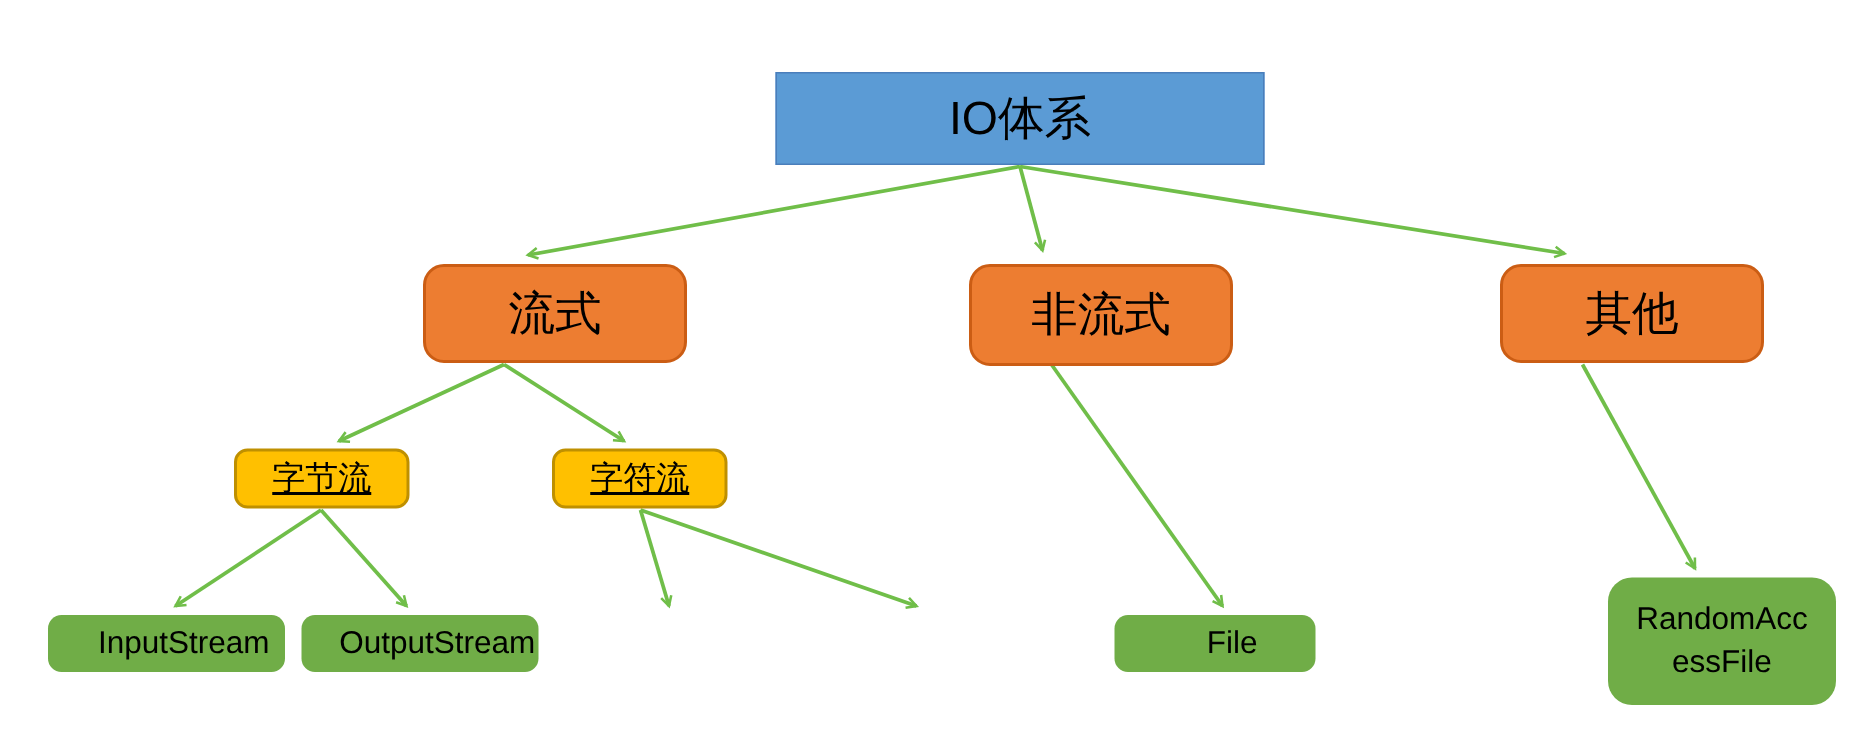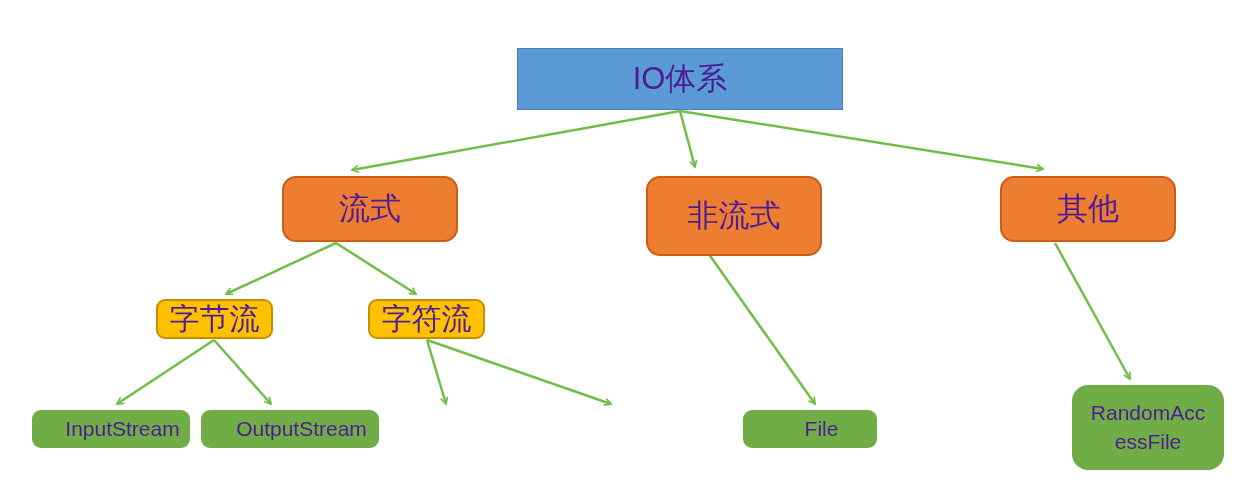--- a/index.html
+++ b/index.html
@@ -31,41 +31,42 @@
     stroke: var(--arrow);
     stroke-width: 1.7;
     fill: none;
   }
   .node {
     position: absolute;
     display: flex;
     align-items: center;
     justify-content: center;
     text-align: center;
-    color: #4c1d95;
+    color: #000000;
     box-sizing: border-box;
     white-space: nowrap;
   }
   .level-1 {
     background: var(--c-root);
     border: 1px solid var(--c-root-border);
     font-size: 31px;
   }
   .level-2 {
     background: var(--c-cat);
     border: 2px solid var(--c-cat-border);
     border-radius: 14px;
     font-size: 31px;
     margin-left: 34px;
   }
   .level-3 {
     background: var(--c-sub);
     border: 2px solid var(--c-sub-border);
     border-radius: 9px;
-    font-size: 30px;
+    font-size: 22px;
+    text-decoration: underline;
   }
   .level-4 {
     background: var(--c-leaf);
     border-radius: 9px;
     font-size: 21px;
     padding-left: 23px;
   }
   .node.wrap2 {
     white-space: normal;
     word-break: break-all;
@@ -104,31 +105,31 @@
     <line class="edge" x1="427" y1="340" x2="446" y2="404" marker-end="url(#arrowhead)"></line>
     <line class="edge" x1="427" y1="340" x2="611" y2="404" marker-end="url(#arrowhead)"></line>
     <line class="edge" x1="701" y1="243" x2="815" y2="404" marker-end="url(#arrowhead)"></line>
     <line class="edge" x1="1055" y1="243" x2="1130" y2="379" marker-end="url(#arrowhead)"></line>
   </svg>
 
   <div class="node level-1" style="left:517px; top:48px;  width:326px; height:62px;">IO体系</div>
 
   <div class="node level-2" style="left:248px; top:176px; width:176px; height:66px;">流式</div>
 
-  <div class="node level-2" style="left:612px; top:176px; width:176px; height:80px;">非流式</div>
+  <div class="node level-2" style="left:612px; top:176px; width:176px; height:68px;">非流式</div>
 
   <div class="node level-2" style="left:966px; top:176px; width:176px; height:66px;">其他</div>
 
   <div class="node level-3" style="left:156px; top:299px; width:117px; height:40px;">字节流</div>
 
   <div class="node level-3" style="left:368px; top:299px; width:117px; height:40px;">字符流</div>
 
   <div class="node level-4" style="left:32px;  top:410px; width:158px; height:38px;">InputStream</div>
 
-  <div class="node level-4" style="left:201px; top:410px; width:178px; height:38px;">OutputStream</div>
+  <div class="node level-4" style="left:201px; top:410px; width:158px; height:38px;">OutputStream</div>
 
 
 
   <div class="node level-4" style="left:743px; top:410px; width:134px; height:38px;">File</div>
 
   <div class="node level-4 wrap2" style="left:1056px; top:385px; width:152px; height:85px; padding:0 13px;">RandomAccessFile</div>
 
 
 </div>
 

